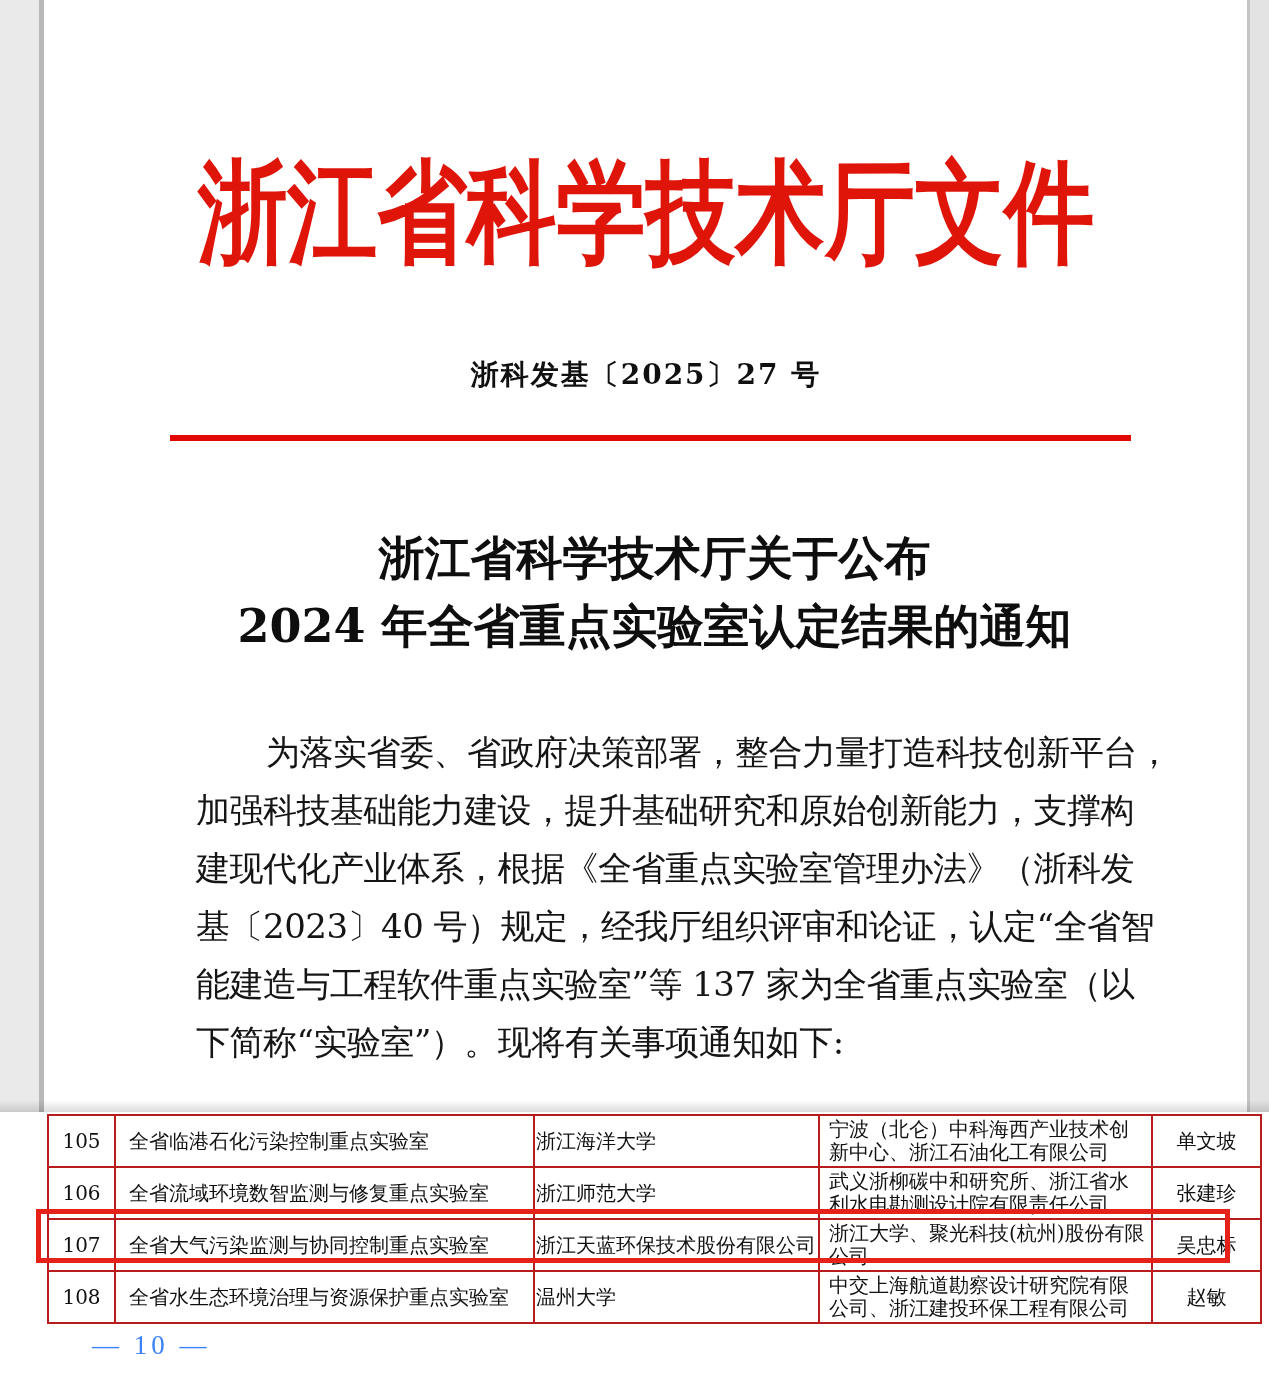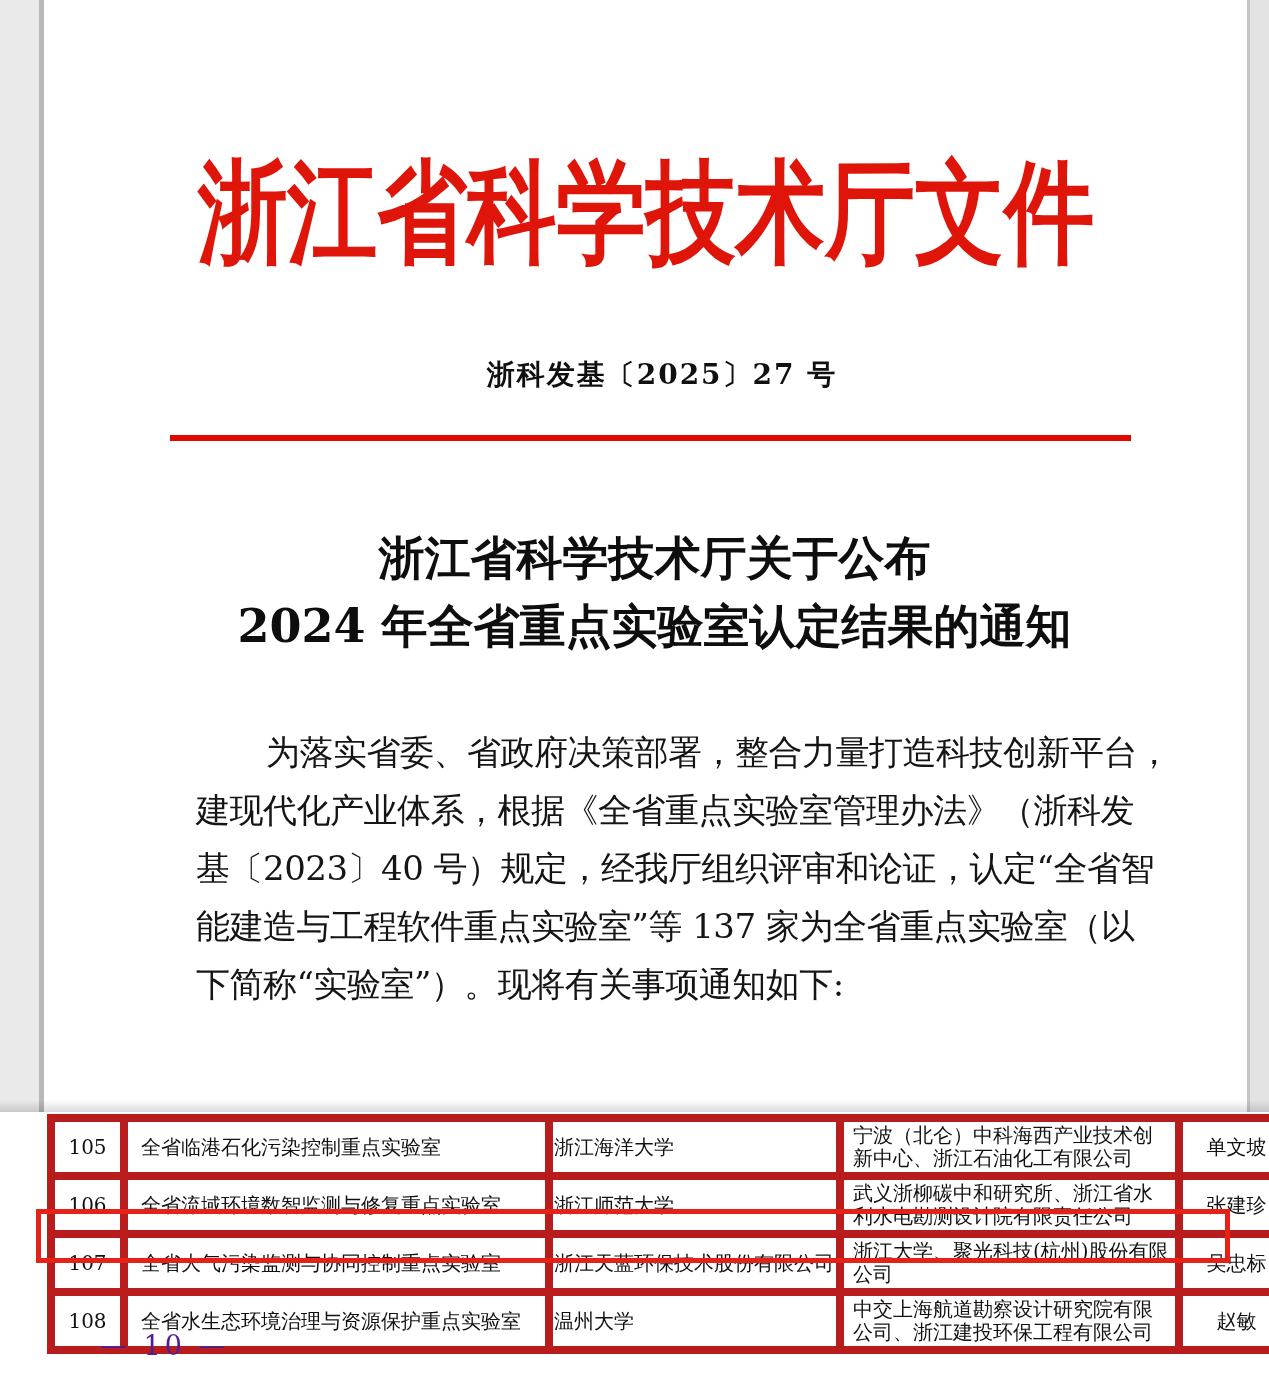--- a/index.html
+++ b/index.html
@@ -30,21 +30,21 @@
     text-align:center;line-height:120px;
     font-size:112px;font-weight:bold;color:#e0150a;
     white-space:nowrap;
   }
   .agency-title span{
     display:inline-block;transform:scaleX(0.80);transform-origin:center;
   }
   .doc-number{
     position:absolute;left:44px;top:356px;width:1204px;
     text-align:center;font-size:28px;font-weight:600;
-    letter-spacing:2px;color:#101010;white-space:nowrap;margin-left:16px;
+    letter-spacing:2px;color:#101010;white-space:nowrap;
   }
   .red-rule{
     position:absolute;left:170px;top:435px;width:961px;height:6px;
     background:#e20800;
   }
   .subtitle{
     position:absolute;left:44px;top:524px;width:1204px;
     text-align:center;font-size:46px;font-weight:bold;color:#0e0e0e;
   }
   .subtitle div{line-height:68px;white-space:nowrap;padding-left:17px;}
@@ -57,38 +57,38 @@
   .body-text div{white-space:nowrap;}
   .body-text .indent{padding-left:70px;}
   
   table.lab-table{
     position:absolute;left:47px;top:1114px;width:1168px;
     border-collapse:collapse;table-layout:fixed;
     font-family:"DejaVu Serif","Liberation Serif",serif;
     color:#111;
   }
   table.lab-table td{
-    border:8px solid #b91c1c;
+    border:2px solid #b91c1c;
     font-size:20px;overflow:hidden;
   }
   td.c-no{width:63px;text-align:center;}
   td.c-lab{width:403px;padding-left:13px;white-space:nowrap;margin-left:12px;}
   td.c-host{width:281px;font-size:19px;white-space:nowrap;}
   td.c-partners{width:316px;padding:2px 6px 2px 9px;font-size:19px;line-height:23px;}
   td.c-leader{width:105px;text-align:center;}
   tr.r-105{height:49px;} tr.r-106{height:48px;}
   tr.r-107{height:51px;} tr.r-108{height:48px;}
   .highlight-box{
     position:absolute;left:36px;top:1209px;width:1194px;height:54px;
     border:5px solid #e62117;box-sizing:border-box;
     pointer-events:none;
   }
   .page-number{
-    position:absolute;left:100px;top:1330px;
-    font-size:27px;letter-spacing:4px;color:#4c1d95;white-space:nowrap;
+    position:absolute;left:92px;top:1330px;
+    font-size:27px;letter-spacing:4px;color:#3b82f6;white-space:nowrap;font-family:Liberation Serif, serif;
   }
 </style>
 </head>
 <body>
 
 <div class="strip-left"></div>
 <div class="strip-right"></div>
 <div class="page-shadow"></div>
 
 <div class="agency-title">
@@ -99,20 +99,21 @@
 
 <div class="red-rule"></div>
 
 <div class="subtitle">
   <div>浙江省科学技术厅关于公布</div>
   <div>2024 年全省重点实验室认定结果的通知</div>
 </div>
 
 <div class="body-text">
   <div class="indent">为落实省委、省政府决策部署，整合力量打造科技创新平台，</div>
+  <div>加强科技基础能力建设，提升基础研究和原始创新能力，支撑构</div>
   <div>建现代化产业体系，根据《全省重点实验室管理办法》（浙科发</div>
   <div>基〔2023〕40 号）规定，经我厅组织评审和论证，认定“全省智</div>
   <div>能建造与工程软件重点实验室”等 137 家为全省重点实验室（以</div>
   <div>下简称“实验室”）。现将有关事项通知如下:</div>
 </div>
 
 <table class="lab-table">
   <tbody>
     <tr class="r-105">
       <td class="c-no">105</td>

